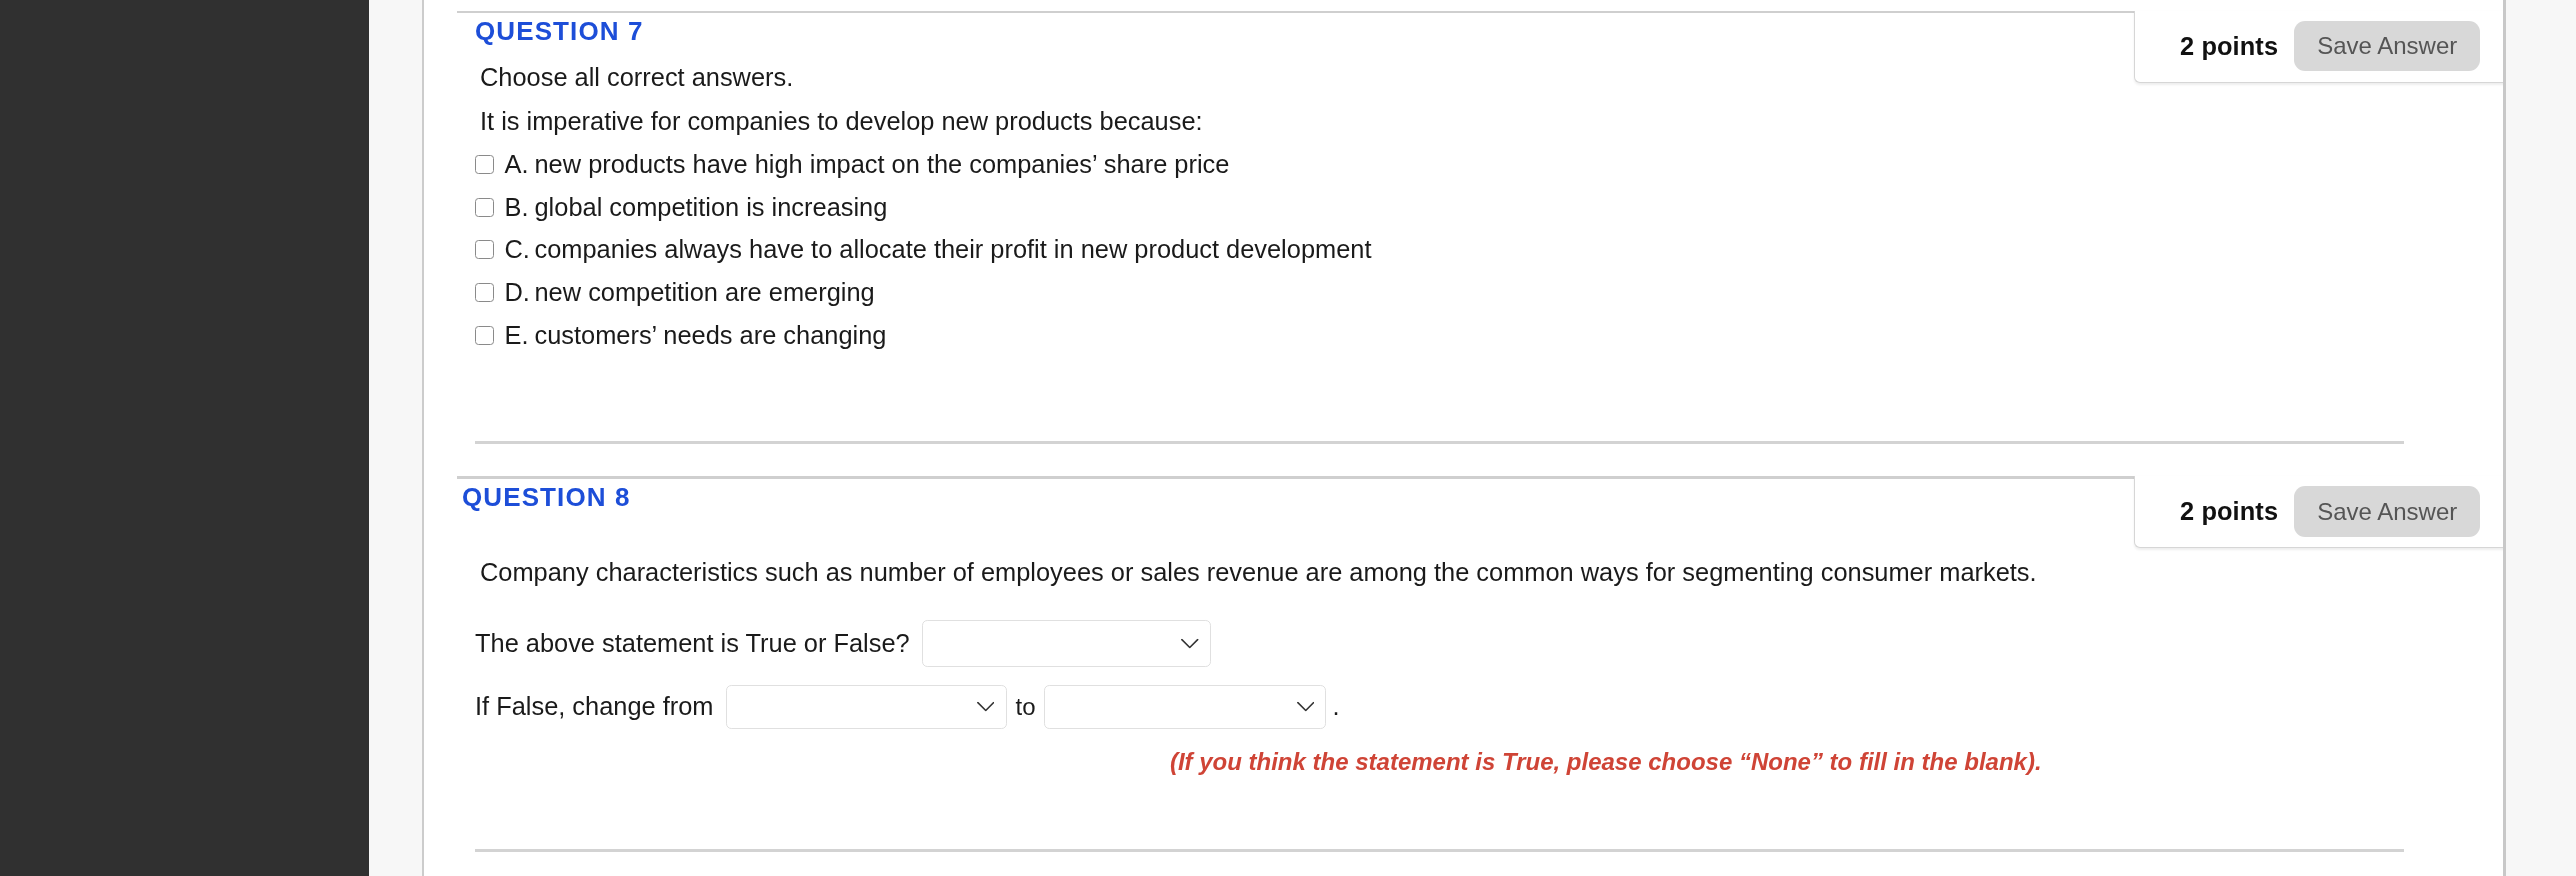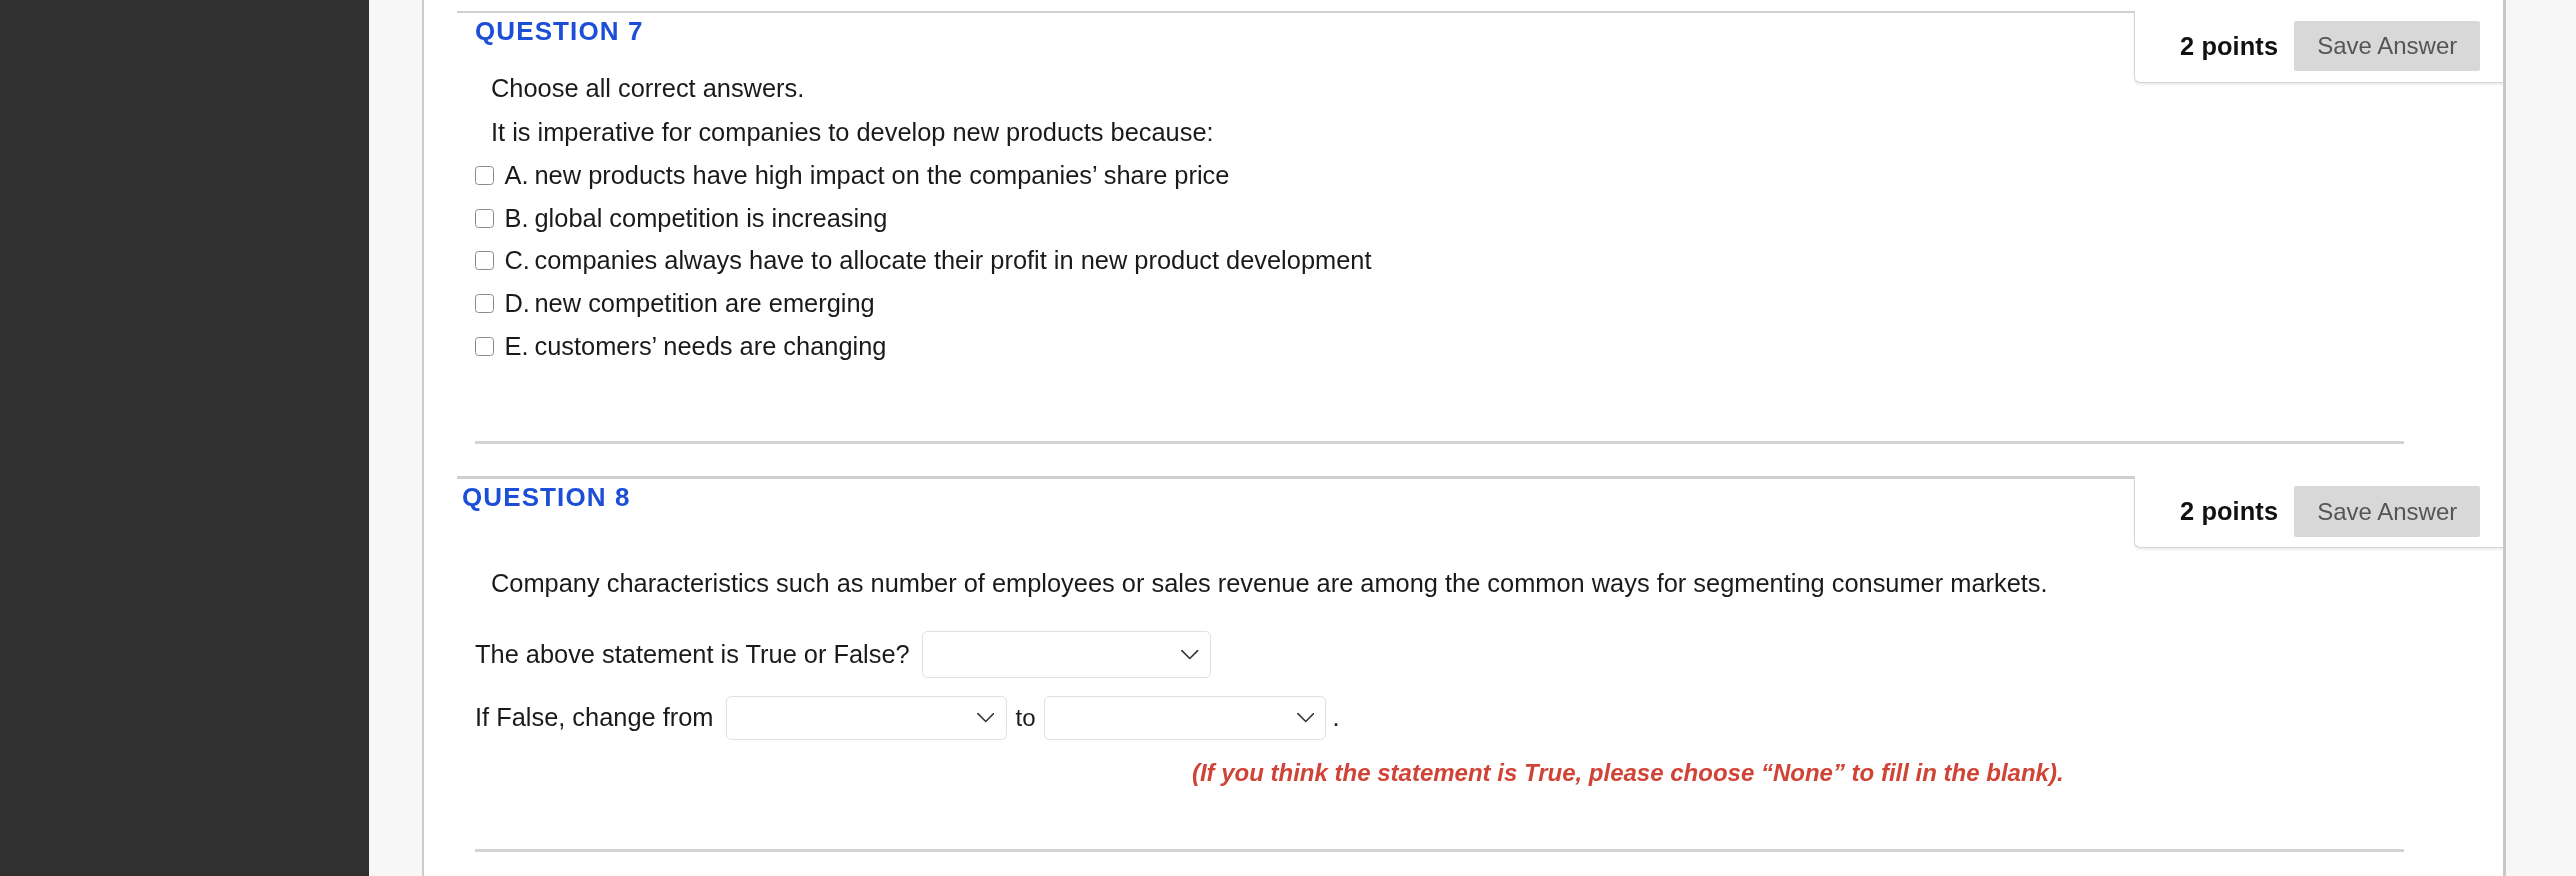--- a/index.html
+++ b/index.html
@@ -83,21 +83,21 @@
     font-size: 25.4px;
     font-weight: bold;
     color: #111111;
     letter-spacing: 0.1px;
     white-space: nowrap;
     margin-left: 24px;
   }
   .save-answer-btn {
     background: #d8d8d8;
     border: none;
-    border-radius: 2px;
+    border-radius: 11px;
     color: #555555;
     font-size: 24px;
     font-family: "Liberation Sans", sans-serif;
     padding: 11.4px 23px;
     cursor: pointer;
     white-space: nowrap;
   }
 
   .question-title {
     position: absolute;
@@ -109,21 +109,21 @@
     white-space: nowrap;
   }
 
   .q-body { position: absolute; left: 51px; }
 
   .q-text {
     font-size: 25.4px;
     color: #1a1a1a;
     line-height: 1.0;
     white-space: nowrap;
-    margin: 16px;
+    margin: 5px;
   }
 
   
   .choice-row {
     display: flex;
     align-items: center;
     gap: 0;
     height: 26px;
     margin-top: 16.7px;
   }

